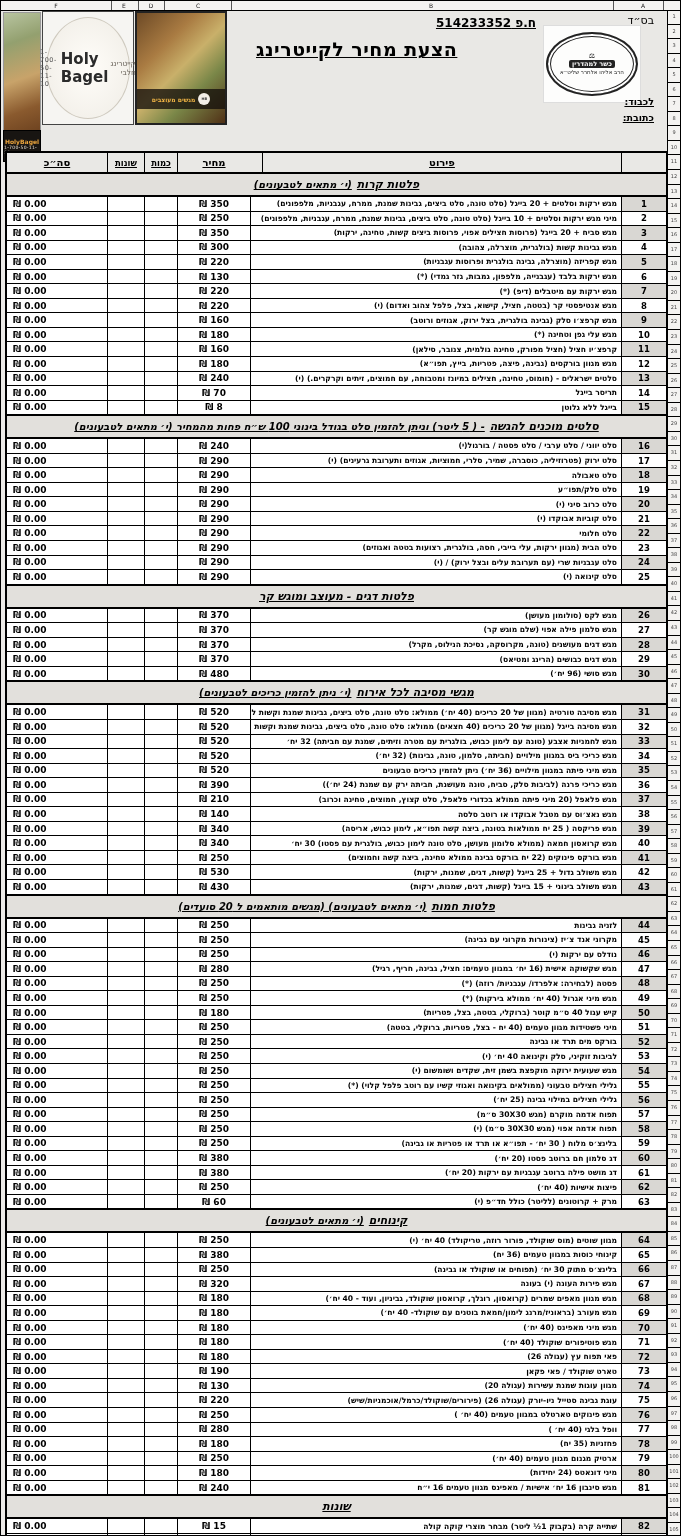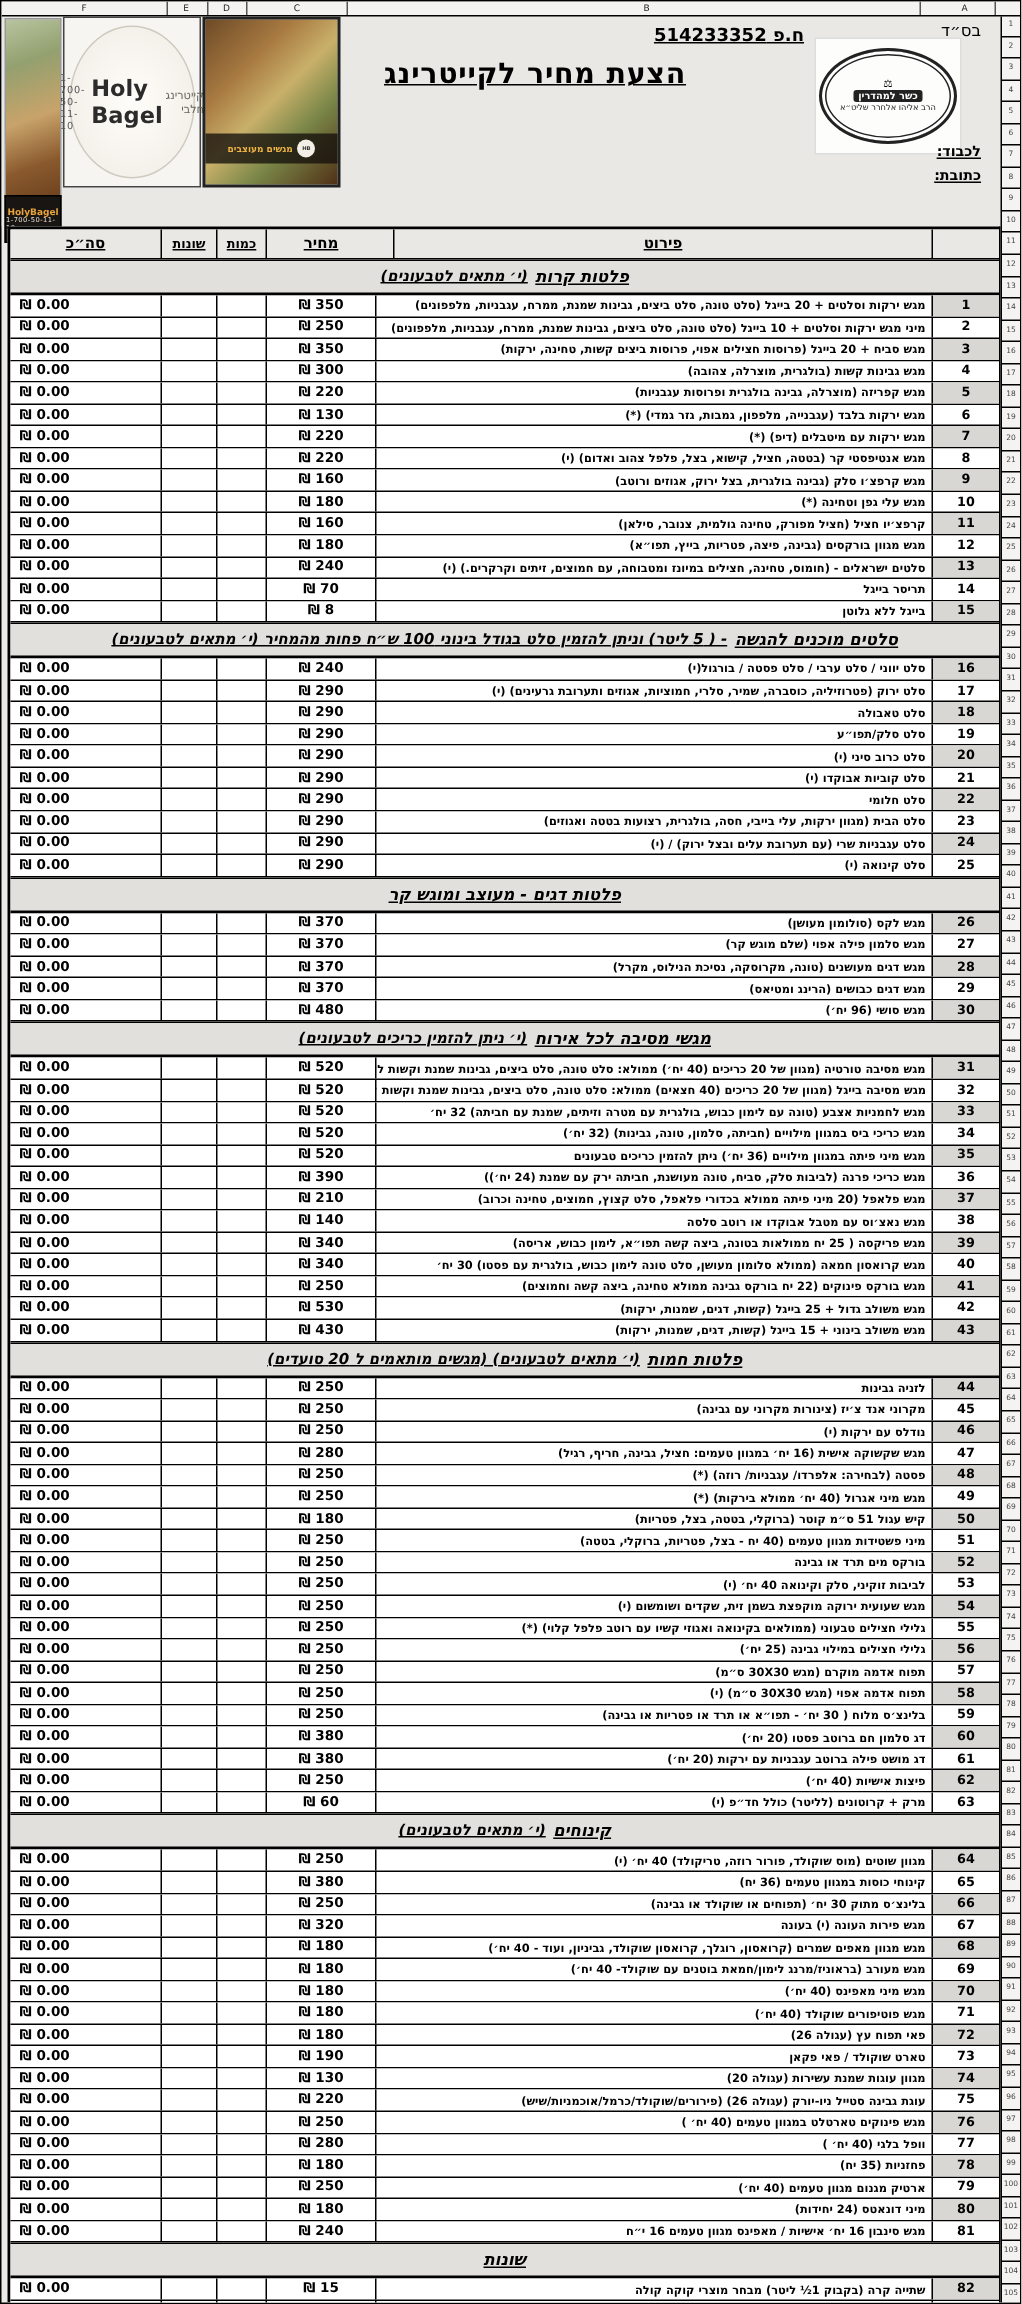--- a/index.html
+++ b/index.html
@@ -665,21 +665,21 @@
         <div class="trow item">
           <div class="cell c-num">49</div>
           <div class="cell c-desc">מגש מיני אגרול (40 יח׳ ממולא בירקות) (*)</div>
           <div class="cell c-price ltr">₪ 250</div>
           <div class="cell c-qty"></div>
           <div class="cell c-misc"></div>
           <div class="cell c-total ltr">₪ 0.00</div>
         </div>
         <div class="trow item">
           <div class="cell c-num alt">50</div>
-          <div class="cell c-desc">קיש עגול 51 ס״מ קוטר (ברוקלי, בטטה, בצל, פטריות)</div>
+          <div class="cell c-desc">קיש עגול 40 ס״מ קוטר (ברוקלי, בטטה, בצל, פטריות)</div>
           <div class="cell c-price ltr">₪ 180</div>
           <div class="cell c-qty"></div>
           <div class="cell c-misc"></div>
           <div class="cell c-total ltr">₪ 0.00</div>
         </div>
         <div class="trow item">
           <div class="cell c-num">51</div>
           <div class="cell c-desc">מיני פשטידות מגוון טעמים (40 יח - בצל, פטריות, ברוקלי, בטטה)</div>
           <div class="cell c-price ltr">₪ 250</div>
           <div class="cell c-qty"></div>

